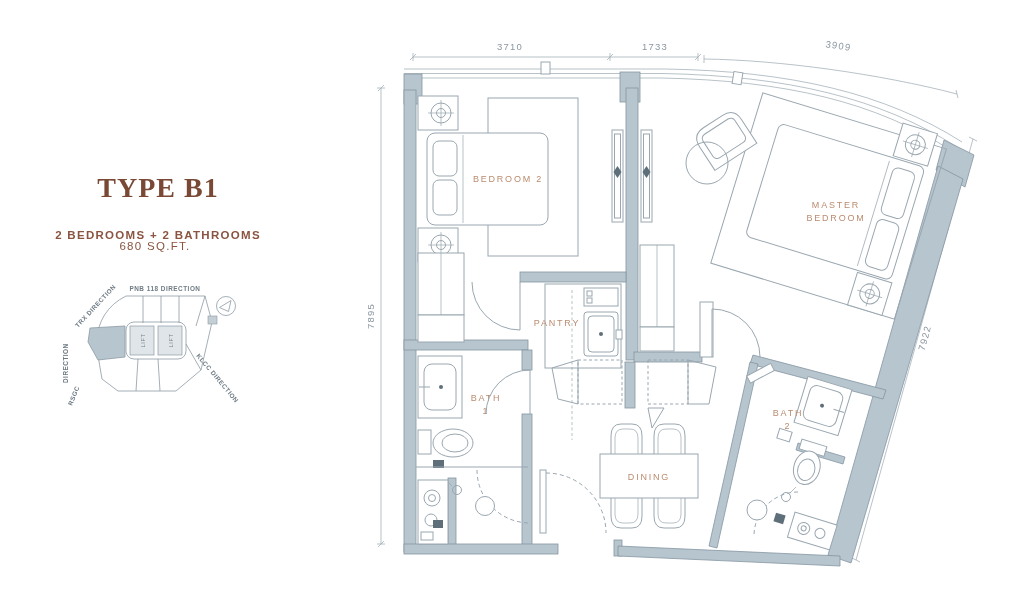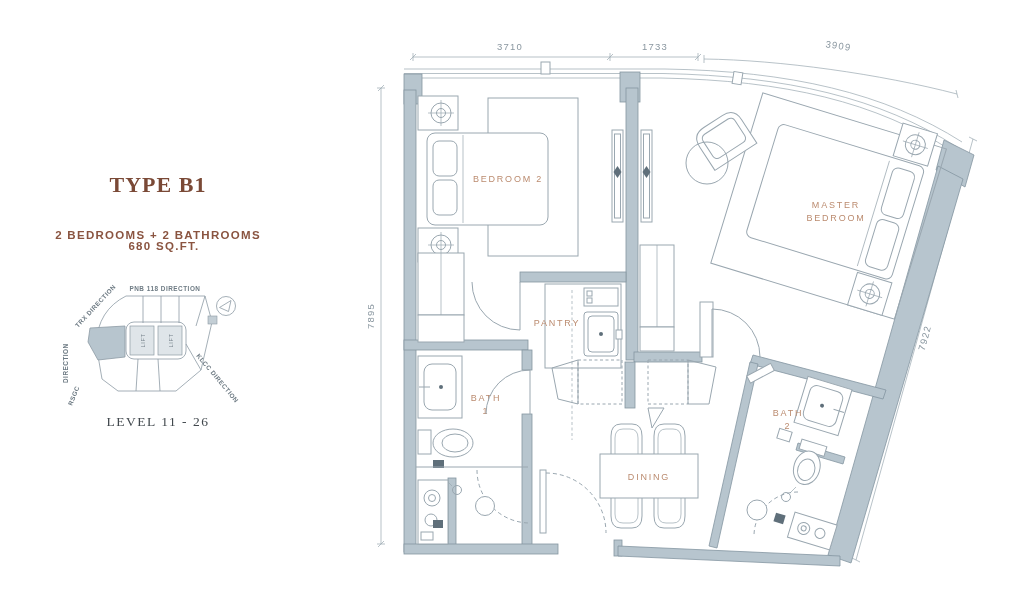--- a/index.html
+++ b/index.html
@@ -1,25 +1,25 @@
 <!DOCTYPE html>
 <html><head>
 <meta charset="utf-8">
 <style>
   html,body{margin:0;padding:0;background:#ffffff;width:1024px;height:605px;overflow:hidden;
     font-family:"Liberation Sans",sans-serif;}
   .abs{position:absolute;}
   #stage{position:relative;width:1024px;height:605px;background:#fff;}
   .title{left:35px;top:172px;width:246px;text-align:center;
-    font-family:"Liberation Serif","DejaVu Serif",serif;font-size:22px;letter-spacing:1px;
+    font-family:"Liberation Serif","DejaVu Serif",serif;font-size:28px;letter-spacing:1px;
     color:#7a4936;font-weight:600;}
   .subtitle{left:35px;top:221px;width:246px;text-align:center;font-size:11.5px;
     letter-spacing:1.3px;color:#8a5440;font-weight:600;margin-top:8px;}
-  .area{left:41px;top:240px;width:246px;text-align:center;font-size:11.5px;
-    letter-spacing:1.3px;color:#8a5440;font-weight:700;}
+  .area{left:32px;top:240px;width:246px;text-align:center;font-size:11.5px;
+    letter-spacing:1.3px;color:#8a5440;font-weight:400;}
   .level{left:35px;top:414px;width:246px;text-align:center;
     font-family:"Liberation Serif","DejaVu Serif",serif;font-size:13.5px;letter-spacing:1.5px;
     color:#41484d;}
   svg text{font-family:"Liberation Sans",sans-serif;}
   .room-label{fill:#bb8b6f;font-size:9px;letter-spacing:1.8px;text-anchor:middle;}
   .dim{fill:#8a97a0;font-size:9.5px;letter-spacing:1.2px;text-anchor:middle;}
   .kp{fill:#6e7b84;font-size:6.4px;letter-spacing:0.5px;font-weight:600;}
   .kp-m{text-anchor:middle;}
   .lift{fill:#76828b;font-size:5.6px;letter-spacing:0.6px;text-anchor:middle;}
   .wall{fill:#b7c5ce;stroke:#8496a1;stroke-width:0.8;}
@@ -34,21 +34,20 @@
   .kpln{stroke:#8d9aa4;stroke-width:0.8;fill:none;}
 </style>
 </head>
 <body>
 
 <div id="stage">
 
   <div class="abs title">TYPE B1</div>
   <div class="abs subtitle">2 BEDROOMS + 2 BATHROOMS</div>
   <div class="abs area">680 SQ.FT.</div>
-  <div class="abs level">LEVEL 11 - 26</div>
 
   <svg class="abs" style="left:58px;top:282px;" width="204" height="128" viewBox="0 0 204 128">
     <g>
       <path class="kpln" d="M 68 14 L 147 14 L 154 40 L 143 88 L 118 109 L 60 109 L 44 97 L 38 62 Q 40 28 68 14 Z"></path>
       <line class="kpln" x1="85" y1="14" x2="85" y2="41"></line>
       <line class="kpln" x1="103" y1="14" x2="103" y2="41"></line>
       <line class="kpln" x1="121" y1="14" x2="121" y2="41"></line>
       <line class="kpln" x1="147" y1="14" x2="138" y2="44"></line>
       <line class="kpln" x1="80" y1="77" x2="78" y2="109"></line>
       <line class="kpln" x1="100" y1="77" x2="102" y2="109"></line>

